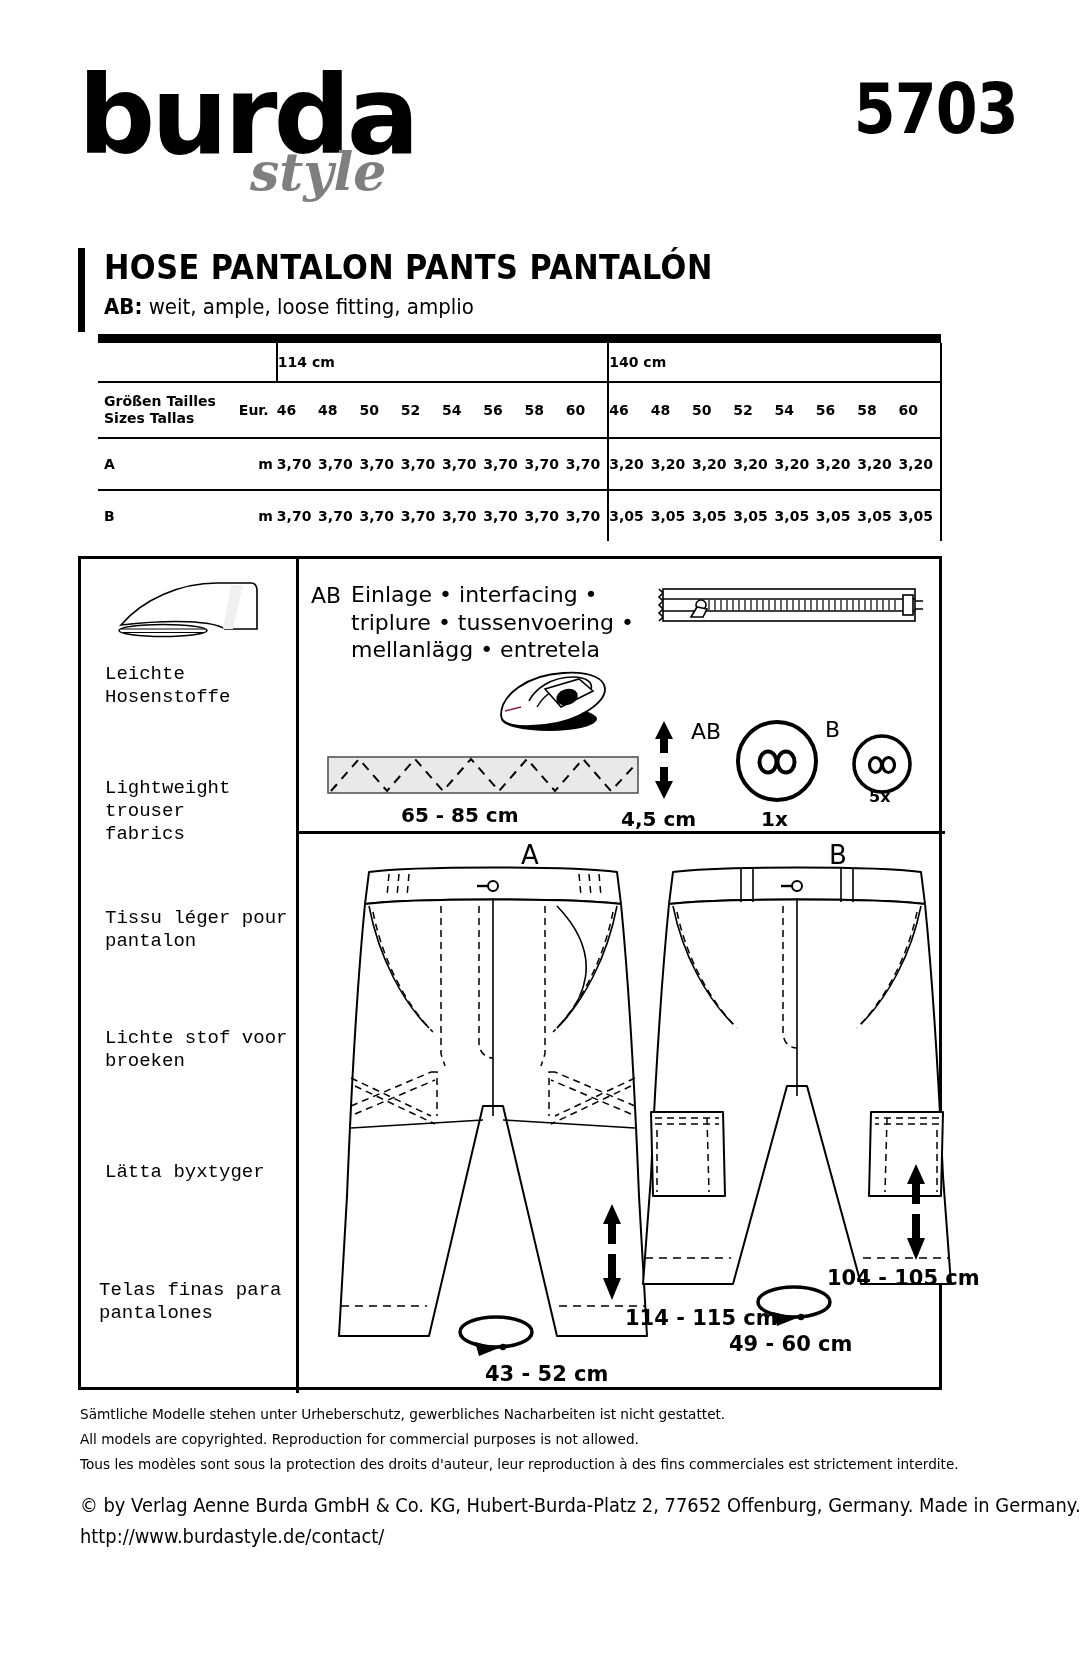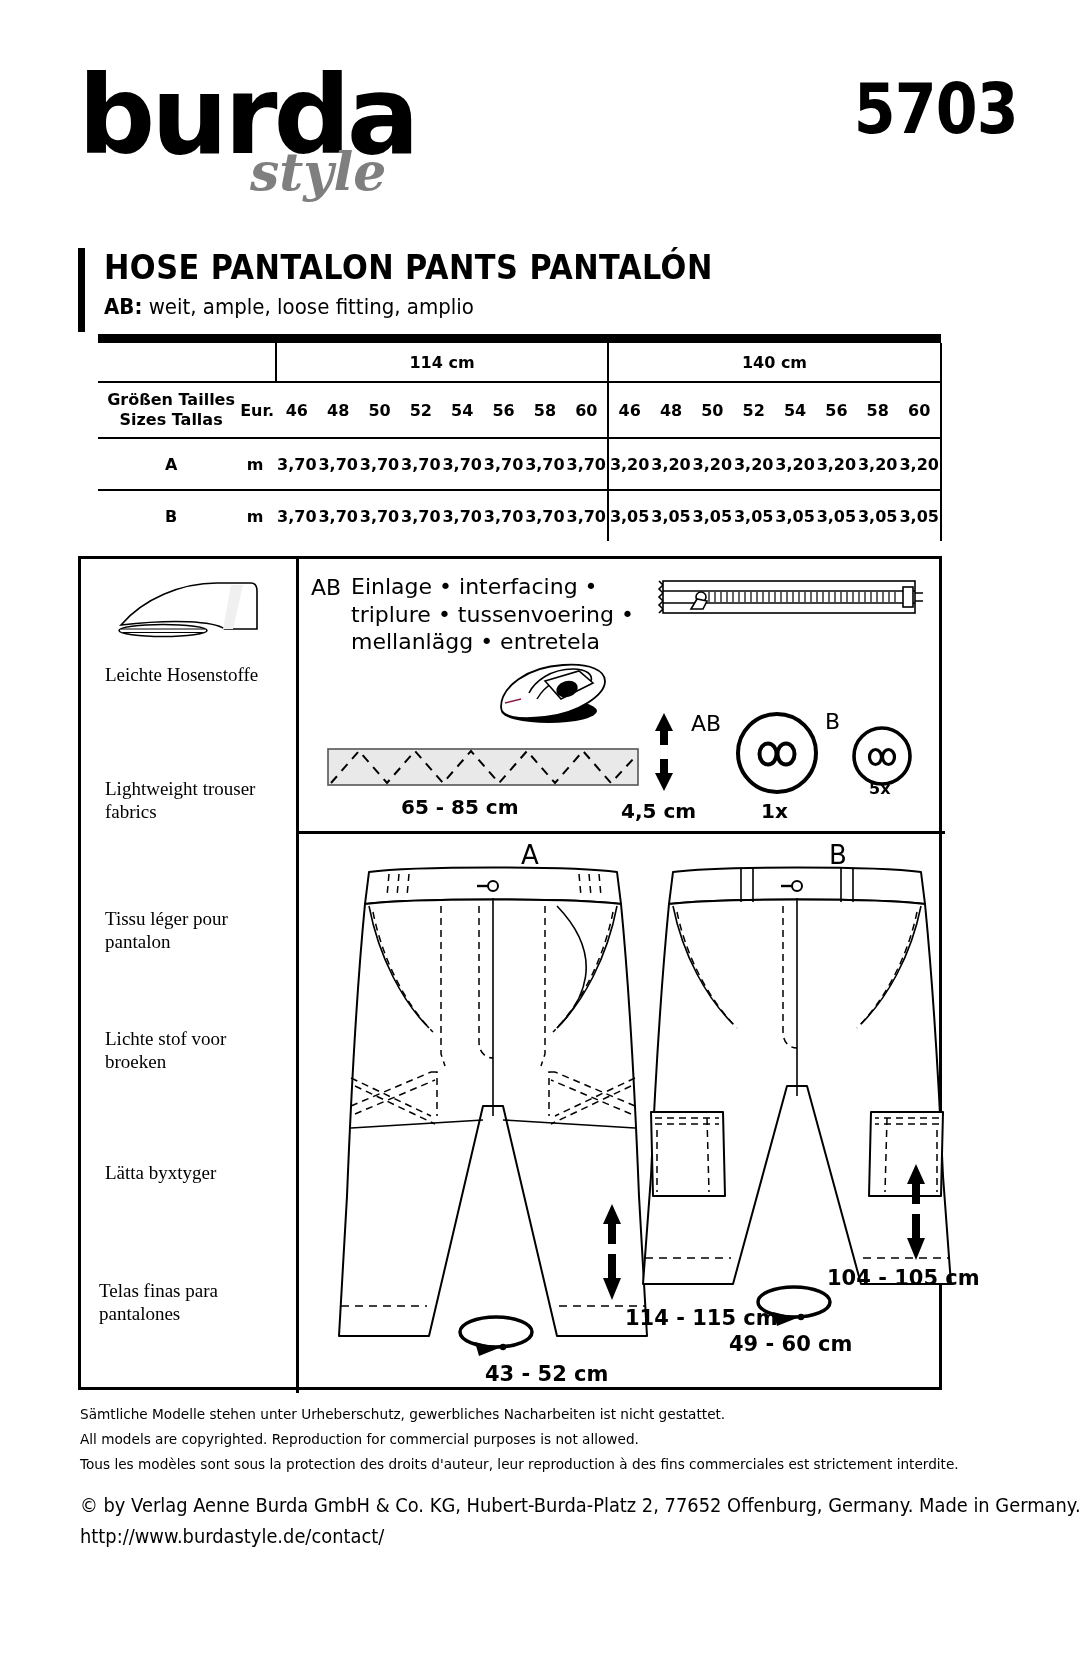--- a/index.html
+++ b/index.html
@@ -113,22 +113,21 @@
   }
   .fabtable .rule-top td {
     background: #000;
     height: 9px;
     padding: 0;
     border: none;
   }
   .fabtable td {
     border: 0;
     padding: 0;
-    text-align: center;
-    font-size: 16px;
+    font-size: 14px;
   }
   .hdr-width {
     font-size: 20px;
     height: 38px;
     border-bottom: 2px solid #000 !important;
   }
   .col-sizes {
     text-align: left;
     padding-left: 6px !important;
     font-size: 17px;
@@ -182,34 +181,34 @@
 
   
   .fabric-col {
     position: absolute;
     left: 14px;
     top: 10px;
     width: 196px;
   }
   .bolt-icon { margin: 8px 0 4px 18px; }
   .fabric-line {
-    font-family: Liberation Serif, serif;
+    font-family: Liberation Mono, monospace;
     font-size: 19px;
     line-height: 1.22;
     margin-left: 4px;
   }
   .fl1 { position: absolute; left: 6px; top: 94px; }
   .fl2 { position: absolute; left: 6px; top: 208px; }
   .fl3 { position: absolute; left: 6px; top: 338px; }
   .fl4 { position: absolute; left: 6px; top: 458px; }
   .fl5 { position: absolute; left: 6px; top: 592px; }
   .fl6 { position: absolute; left: 0; top: 710px; }
 
   
-  .notions { position: absolute; left: 218px; top: 4px; width: 646px; height: 212px; padding-left: 10px; }
+  .notions { position: absolute; left: 218px; top: 12px; width: 646px; height: 212px; padding-left: 10px; }
   .ab-tag {
     position: absolute;
     left: 12px; top: 12px;
     font-family: "DejaVu Sans", sans-serif;
     font-size: 22px;
   }
   .interfacing-text {
     position: absolute;
     left: 52px; top: 10px;
     width: 290px;

